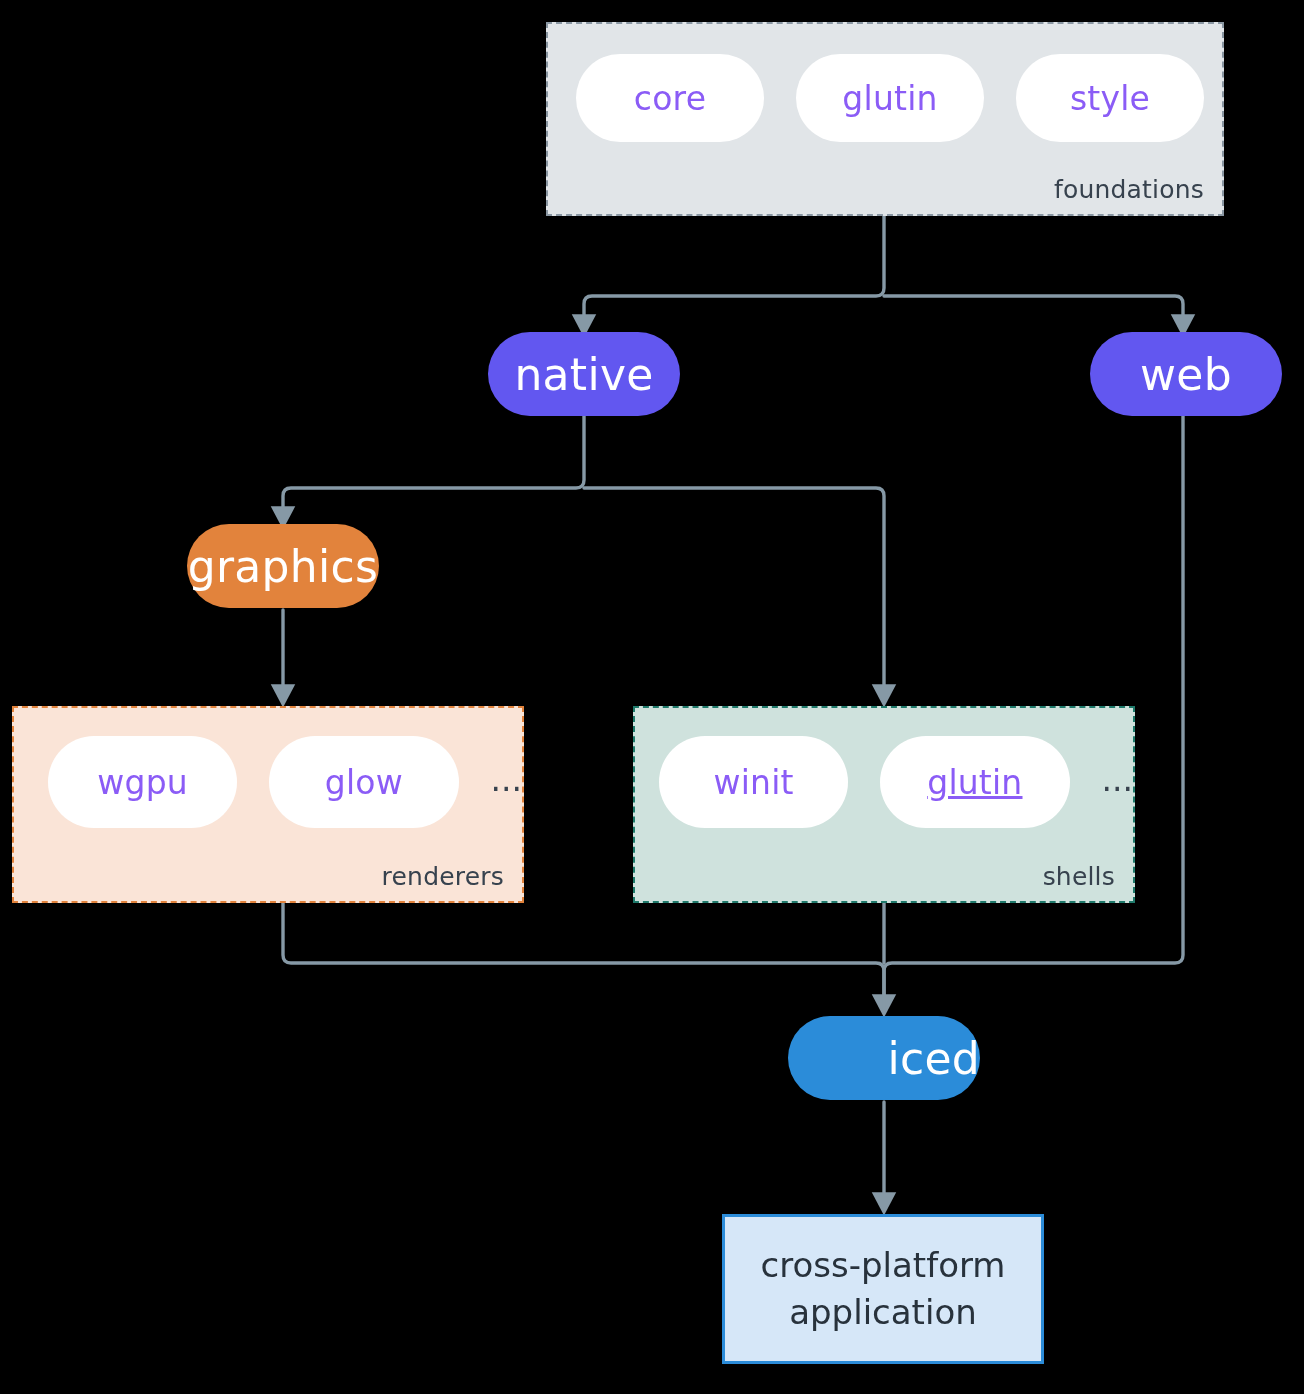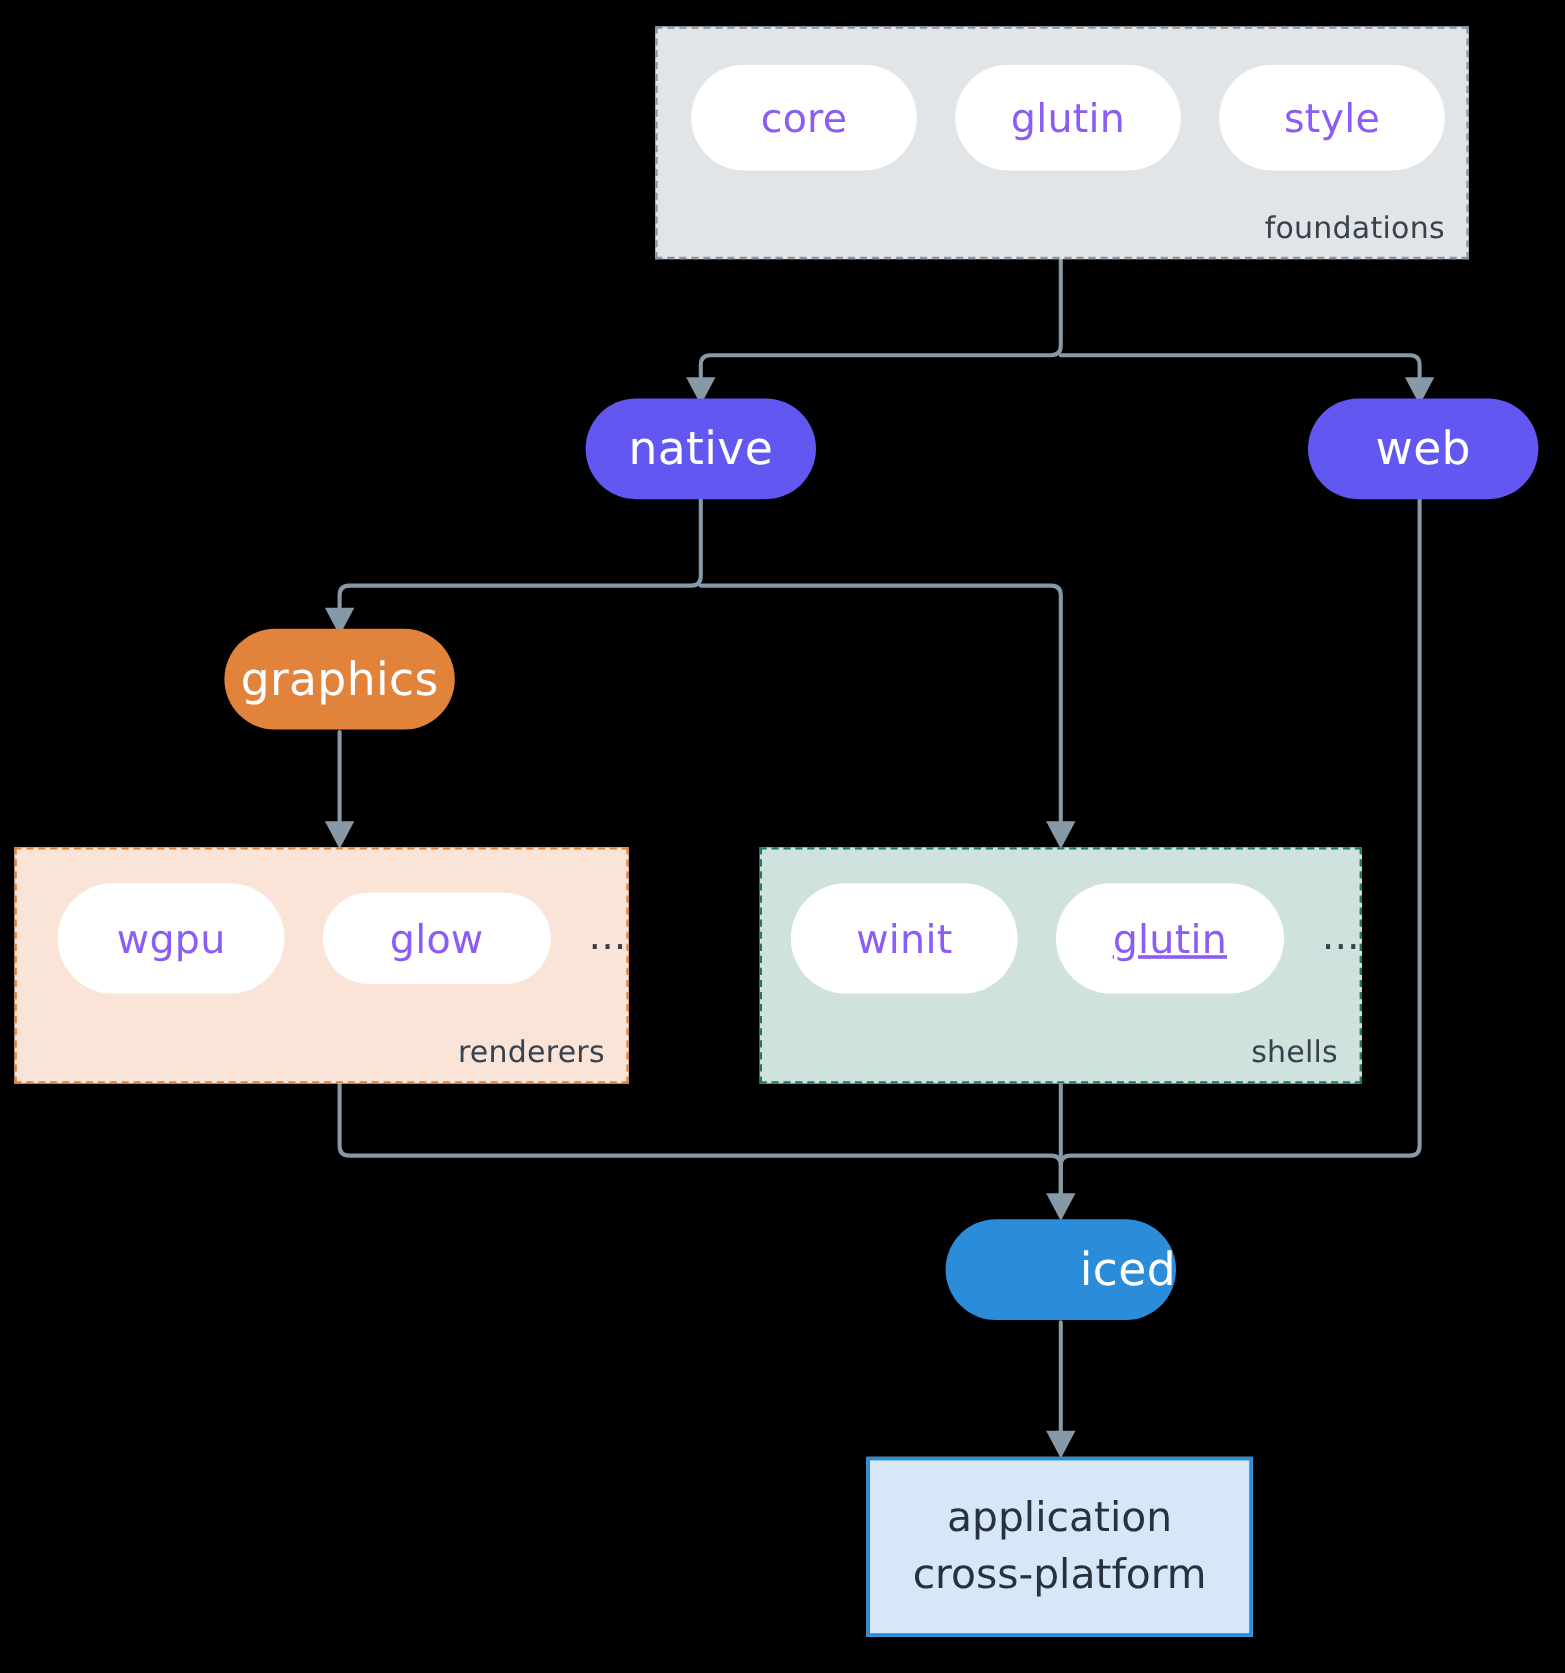--- a/index.html
+++ b/index.html
@@ -59,21 +59,21 @@
     padding-bottom: 6px;
   }
   .pill {
     position: absolute;
     box-sizing: border-box;
     border-radius: 56px;
     display: flex;
     align-items: center;
     justify-content: center;
     color: #ffffff;
-    font-size: 38px;
+    font-size: 44px;
     letter-spacing: 0.3px;
   }
   .rect-node {
     position: absolute;
     box-sizing: border-box;
     display: flex;
     align-items: center;
     justify-content: center;
     text-align: center;
     font-size: 34px;
@@ -137,21 +137,21 @@
   <div class="pill" style="left:187px; top:524px; width:192px; height:84px; background:#e2833c;">
     <span>graphics</span>
   </div>
 
   <div class="group-box" style="left:12px; top:706px; width:512px; height:197px;
               background:#fae4d7; border:2px dashed #e2833c; padding:28px 0 0 34px;">
     <div class="group-row">
       <div class="chip" style="width:190px;height:92px;">
         <span>wgpu</span>
       </div>
-      <div class="chip" style="width:190px;height:76px;align-items:center;">
+      <div class="chip" style="width:190px;height:92px;align-items:center;">
         <span>glow</span>
       </div>
       <div class="ellipsis">...</div>
     </div>
     <div class="group-label">renderers</div>
   </div>
 
   <div class="group-box" style="left:633px; top:706px; width:502px; height:197px;
               background:#cfe2dd; border:2px dashed #1f7a6b; padding:28px 0 0 24px;">
     <div class="group-row">
@@ -166,18 +166,18 @@
     <div class="group-label">shells</div>
   </div>
 
   <div class="pill" style="left:788px; top:1016px; width:192px; height:84px; background:#2b8cd9;justify-content:flex-end;">
     <span>iced</span>
   </div>
 
   <div class="rect-node" style="left:722px; top:1214px; width:322px; height:150px;
               background:#d6e7f8; border:3px solid #2b8cd9;">
     <div>
+      <div>cross-platform</div>
       <div>application</div>
-      <div>cross-platform</div>
     </div>
   </div>
 
 </div>
 
 </body></html>

